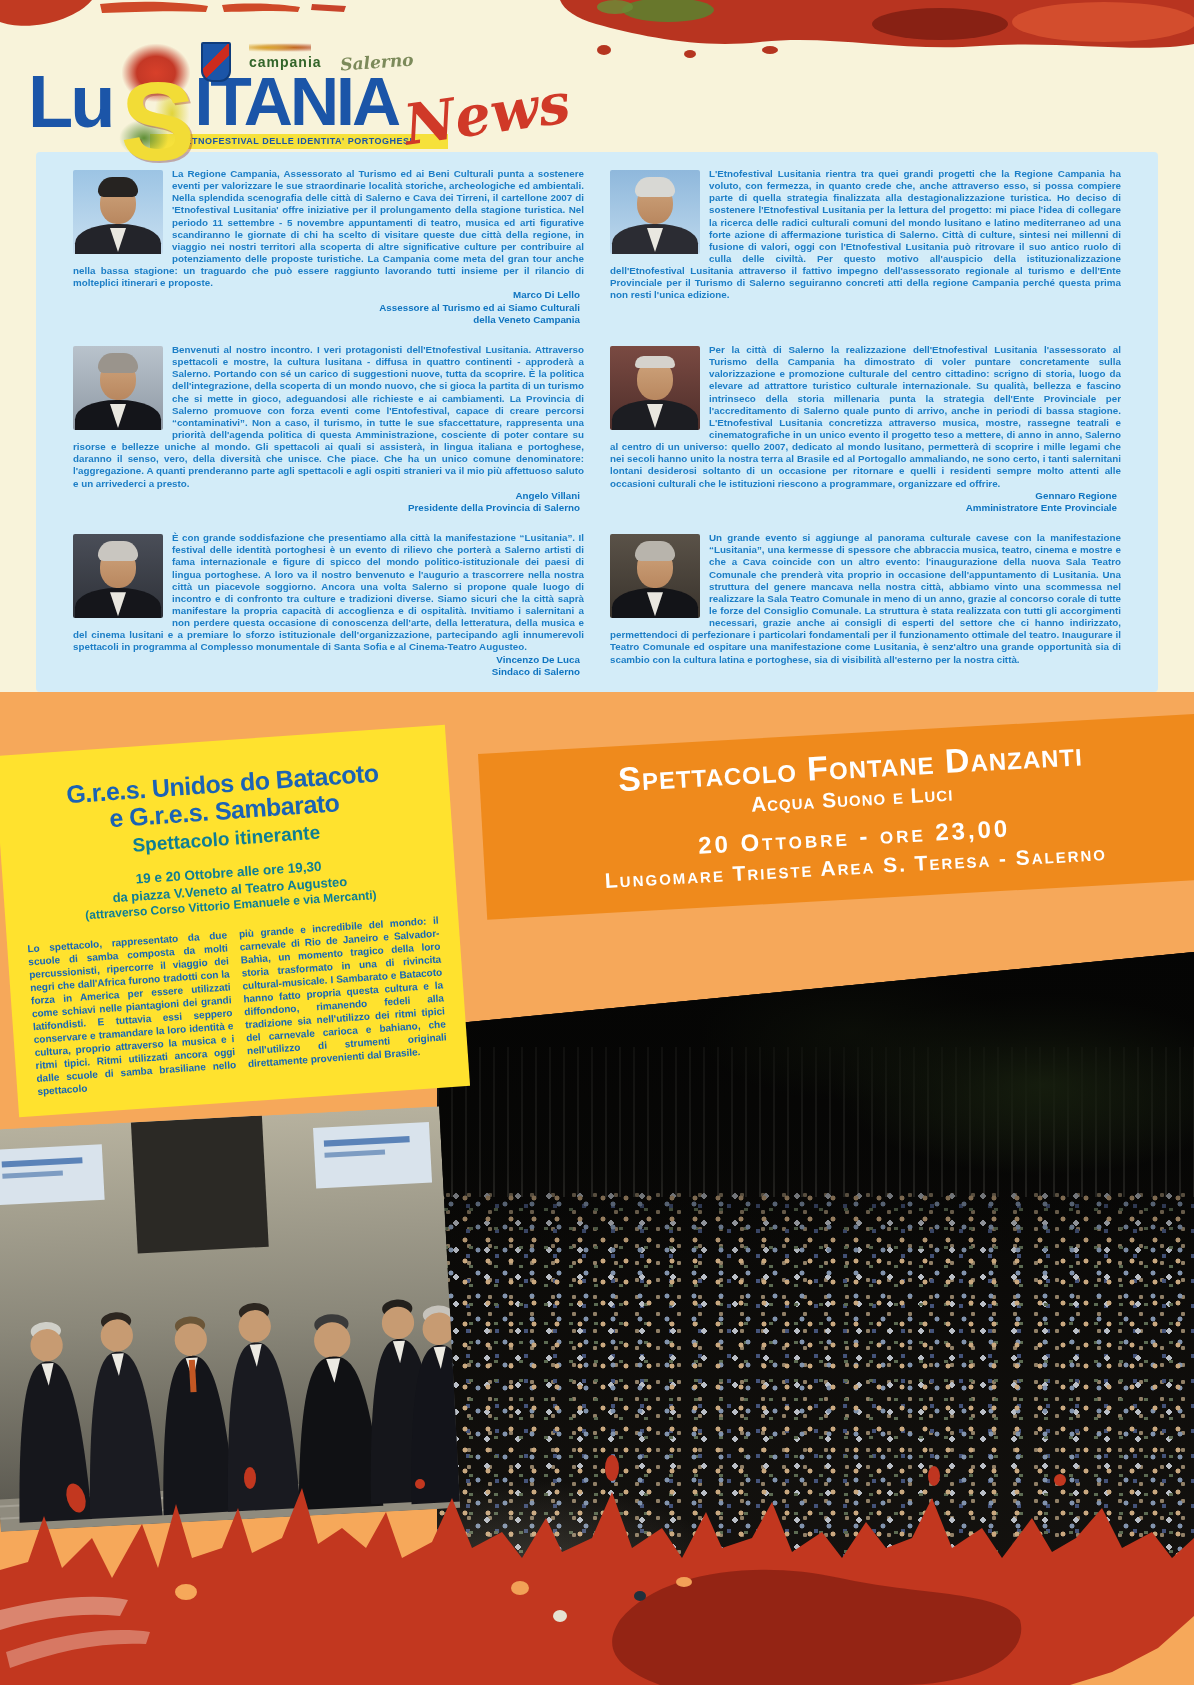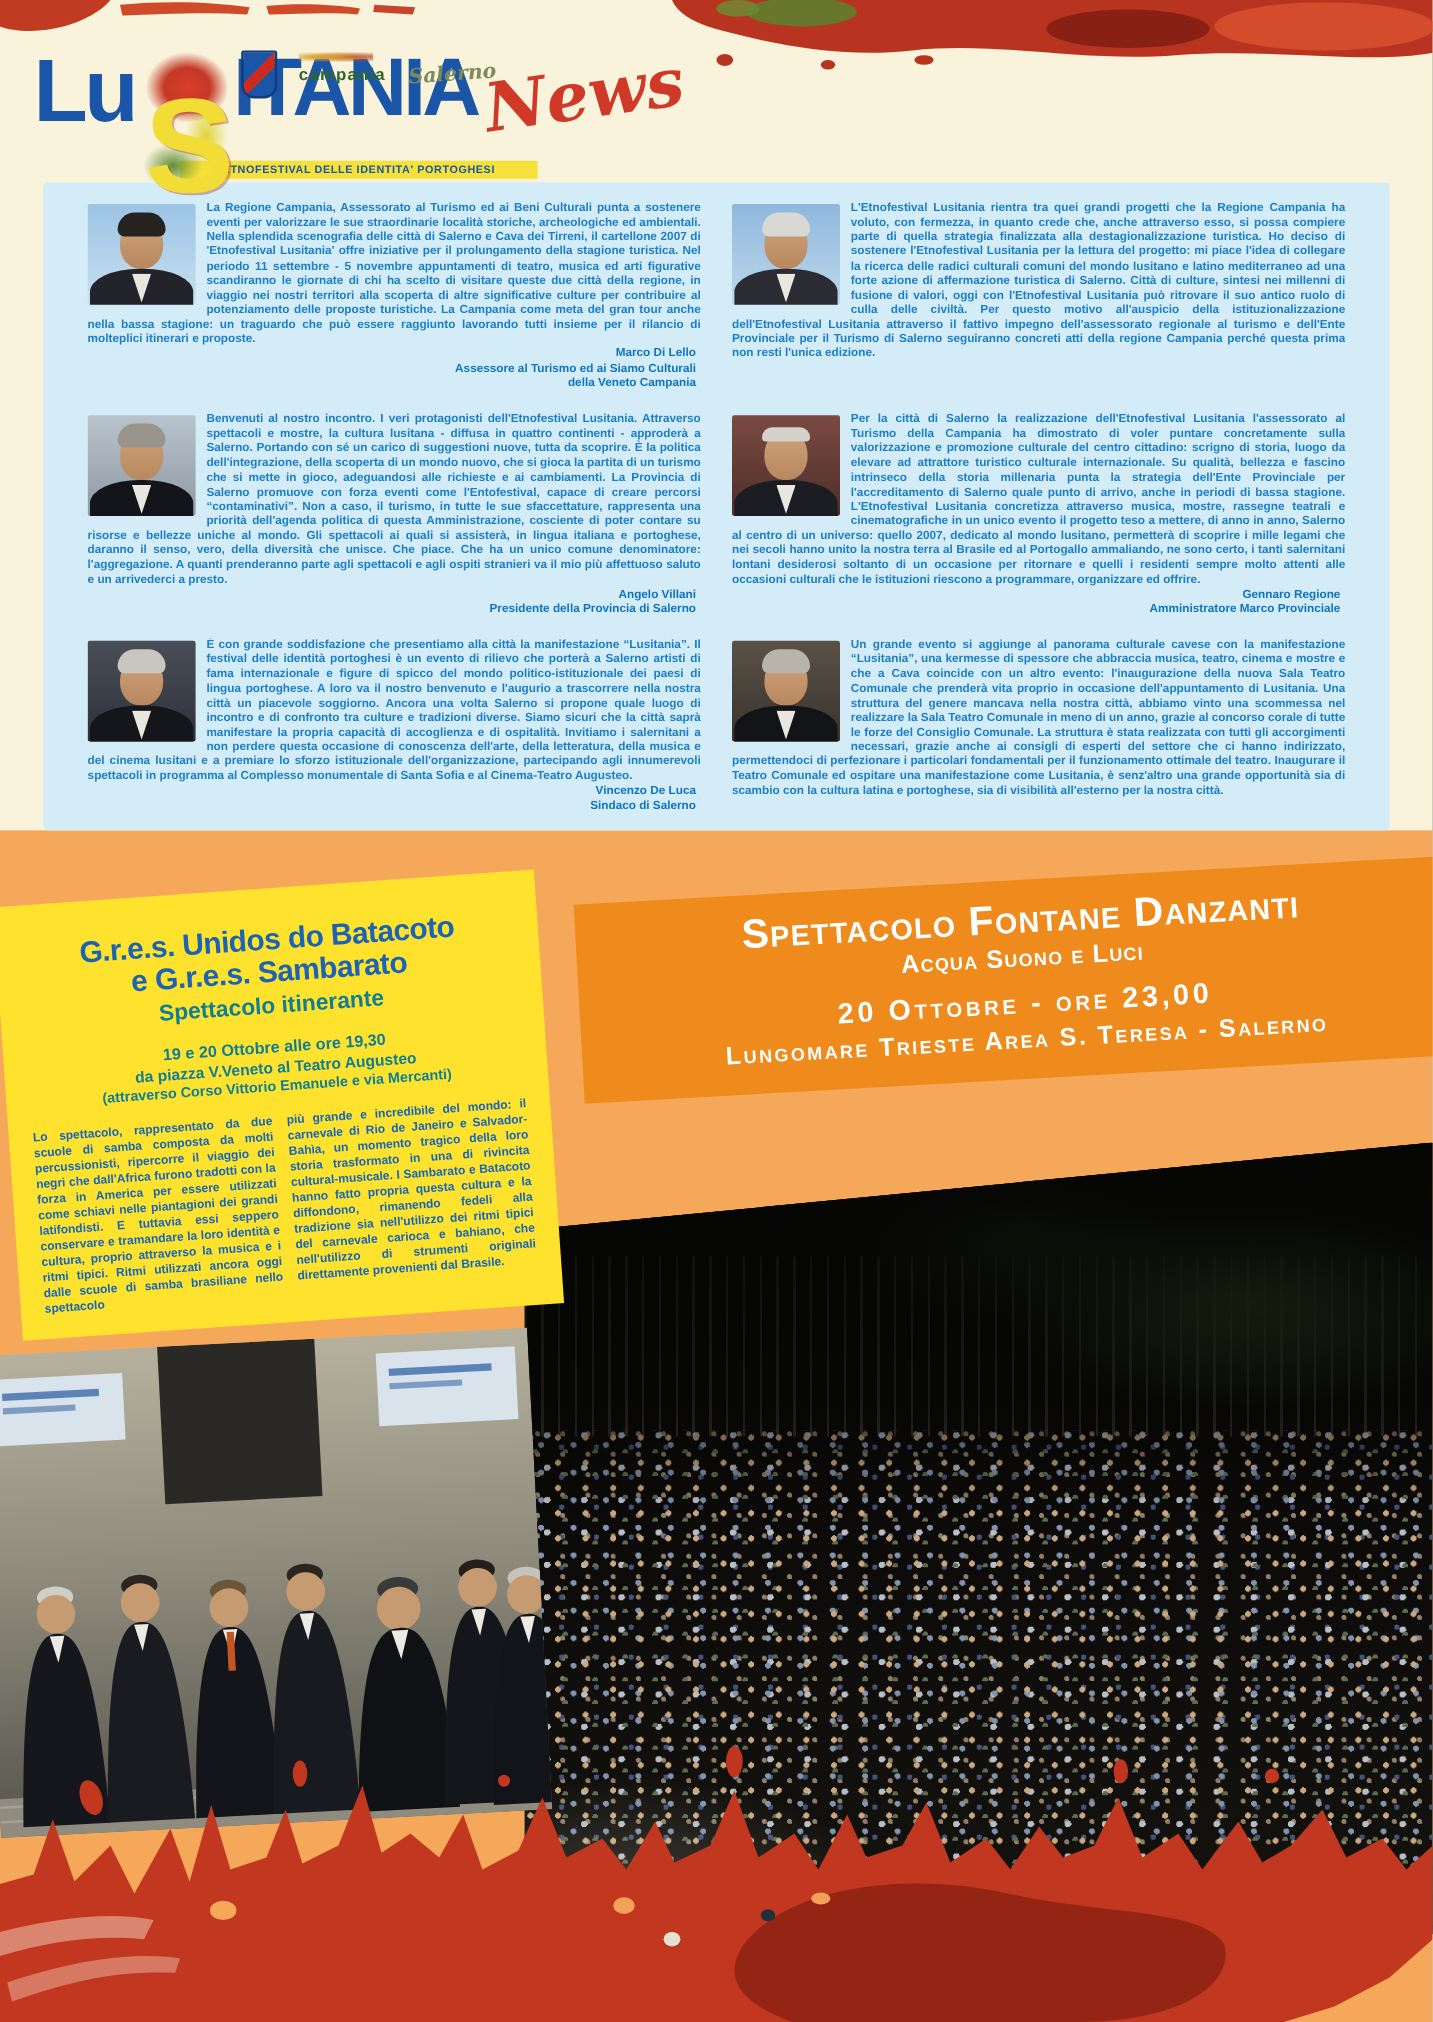--- a/index.html
+++ b/index.html
@@ -11,21 +11,21 @@
   .logos{position:absolute;left:190px;top:42px;display:flex;gap:18px;align-items:flex-start;z-index:4;padding-left:11px;}
   .crest{width:26px;height:36px;border-radius:2px 2px 11px 11px;border:2px solid #0f3c7c;
          background:linear-gradient(135deg,#1b55a8 0 40%,#cc2b1e 40% 60%,#1b55a8 60% 100%);}
   .logo-campania{position:relative;padding-top:12px;font-size:14px;font-weight:700;color:#33652a;letter-spacing:1px;}
   .logo-campania .swash{position:absolute;top:1px;left:0;width:62px;height:9px;
      background:radial-gradient(ellipse at 30% 50%,#d9a32a,rgba(217,163,42,0) 70%),
                 radial-gradient(ellipse at 72% 50%,#b5451f,rgba(181,69,31,0) 70%);}
   .logo-salerno{font-family:"DejaVu Serif",serif;font-style:italic;font-size:17px;color:#7c8a5a;
                 transform:rotate(-4deg);padding-top:10px;font-weight:700;}
 
-  .masthead{position:absolute;left:28px;top:46px;display:flex;align-items:flex-start;z-index:3;
+  .masthead{position:absolute;left:28px;top:46px;display:flex;align-items:center;z-index:3;
             font-weight:700;color:#1b55a8;}
   .lu{font-size:74px;line-height:.82;letter-spacing:-3px;}
   .swrap{position:relative;width:88px;height:112px;margin:0 -4px 0 -2px;}
   .sblob{position:absolute;left:-6px;top:-14px;width:100px;height:136px;
      background:radial-gradient(closest-side at 52% 30%,#d8402a 0%,#c43826 40%,rgba(196,56,38,0) 72%),
                 radial-gradient(closest-side at 40% 78%,#5f8f35 0%,rgba(95,143,53,0) 62%),
                 radial-gradient(closest-side at 68% 60%,#e0d43a 0%,rgba(224,212,58,0) 55%);}
   .sletter{position:absolute;left:10px;bottom:-20px;font-size:112px;line-height:1;color:#f2dc36;
            text-shadow:2px 2px 0 rgba(150,40,20,.35);}
   .itania{font-size:68px;line-height:.82;letter-spacing:-3px;}
@@ -193,21 +193,21 @@
     </article>
 
     <article class="letter">
       <div class="portrait p4">
           <i class="hair"></i>
           <i class="shirt"></i>
         </div>
       <p>Per la città di Salerno la realizzazione dell'Etnofestival Lusitania l'assessorato al Turismo della Campania ha dimostrato di voler puntare concretamente sulla valorizzazione e promozione culturale del centro cittadino: scrigno di storia, luogo da elevare ad attrattore turistico culturale internazionale. Su qualità, bellezza e fascino intrinseco della storia millenaria punta la strategia dell'Ente Provinciale per l'accreditamento di Salerno quale punto di arrivo, anche in periodi di bassa stagione. L'Etnofestival Lusitania concretizza attraverso musica, mostre, rassegne teatrali e cinematografiche in un unico evento il progetto teso a mettere, di anno in anno, Salerno al centro di un universo: quello 2007, dedicato al mondo lusitano, permetterà di scoprire i mille legami che nei secoli hanno unito la nostra terra al Brasile ed al Portogallo ammaliando, ne sono certo, i tanti salernitani lontani desiderosi soltanto di un occasione per ritornare e quelli i residenti sempre molto attenti alle occasioni culturali che le istituzioni riescono a programmare, organizzare ed offrire.</p>
       <div class="sig">
         <div>Gennaro Regione</div>
-        <div>Amministratore Marco Provinciale</div>
+        <div>Amministratore Ente Provinciale</div>
 
       </div>
     </article>
 
     <article class="letter">
       <div class="portrait p5">
           <i class="hair"></i>
           <i class="shirt"></i>
         </div>
       <p>È con grande soddisfazione che presentiamo alla città la manifestazione “Lusitania”. Il festival delle identità portoghesi è un evento di rilievo che porterà a Salerno artisti di fama internazionale e figure di spicco del mondo politico-istituzionale dei paesi di lingua portoghese. A loro va il nostro benvenuto e l'augurio a trascorrere nella nostra città un piacevole soggiorno. Ancora una volta Salerno si propone quale luogo di incontro e di confronto tra culture e tradizioni diverse. Siamo sicuri che la città saprà manifestare la propria capacità di accoglienza e di ospitalità. Invitiamo i salernitani a non perdere questa occasione di conoscenza dell'arte, della letteratura, della musica e del cinema lusitani e a premiare lo sforzo istituzionale dell'organizzazione, partecipando agli innumerevoli spettacoli in programma al Complesso monumentale di Santa Sofia e al Cinema-Teatro Augusteo.</p>

